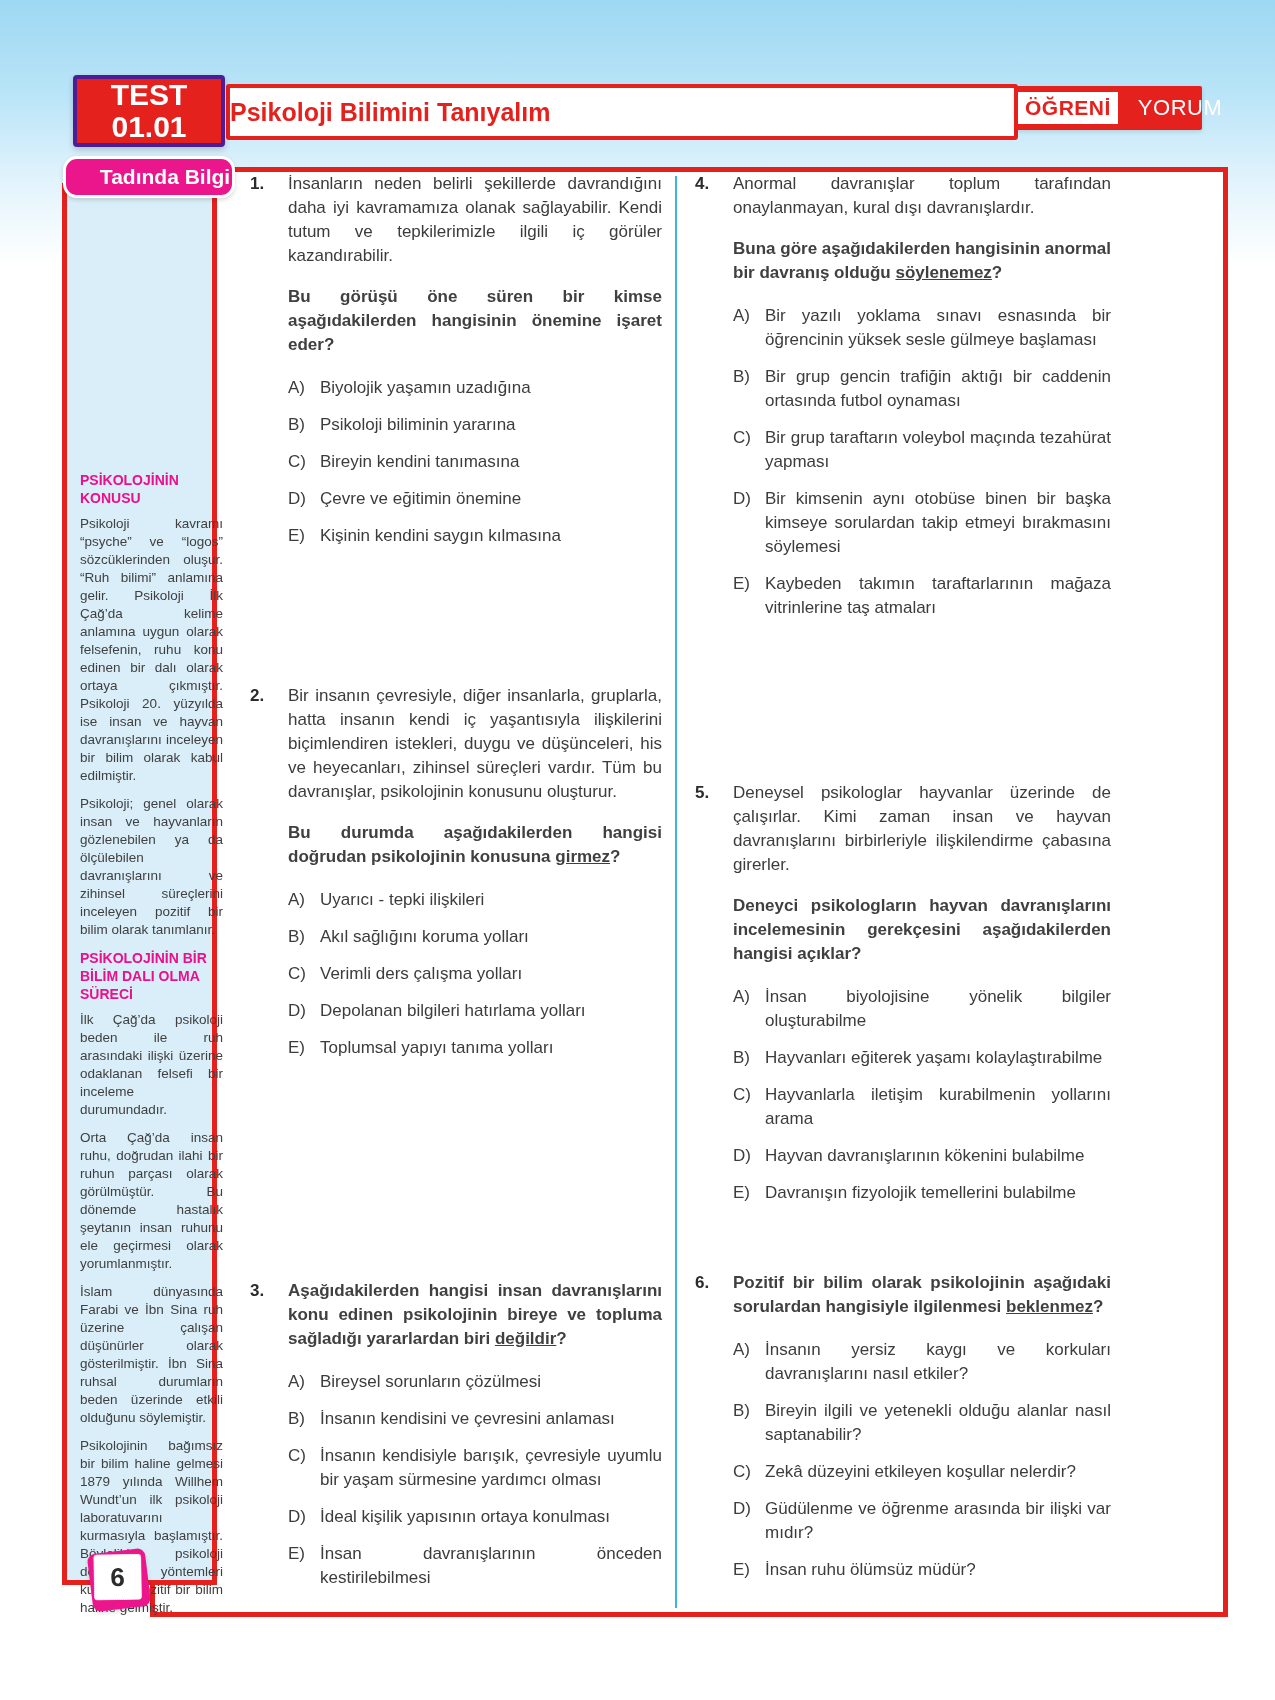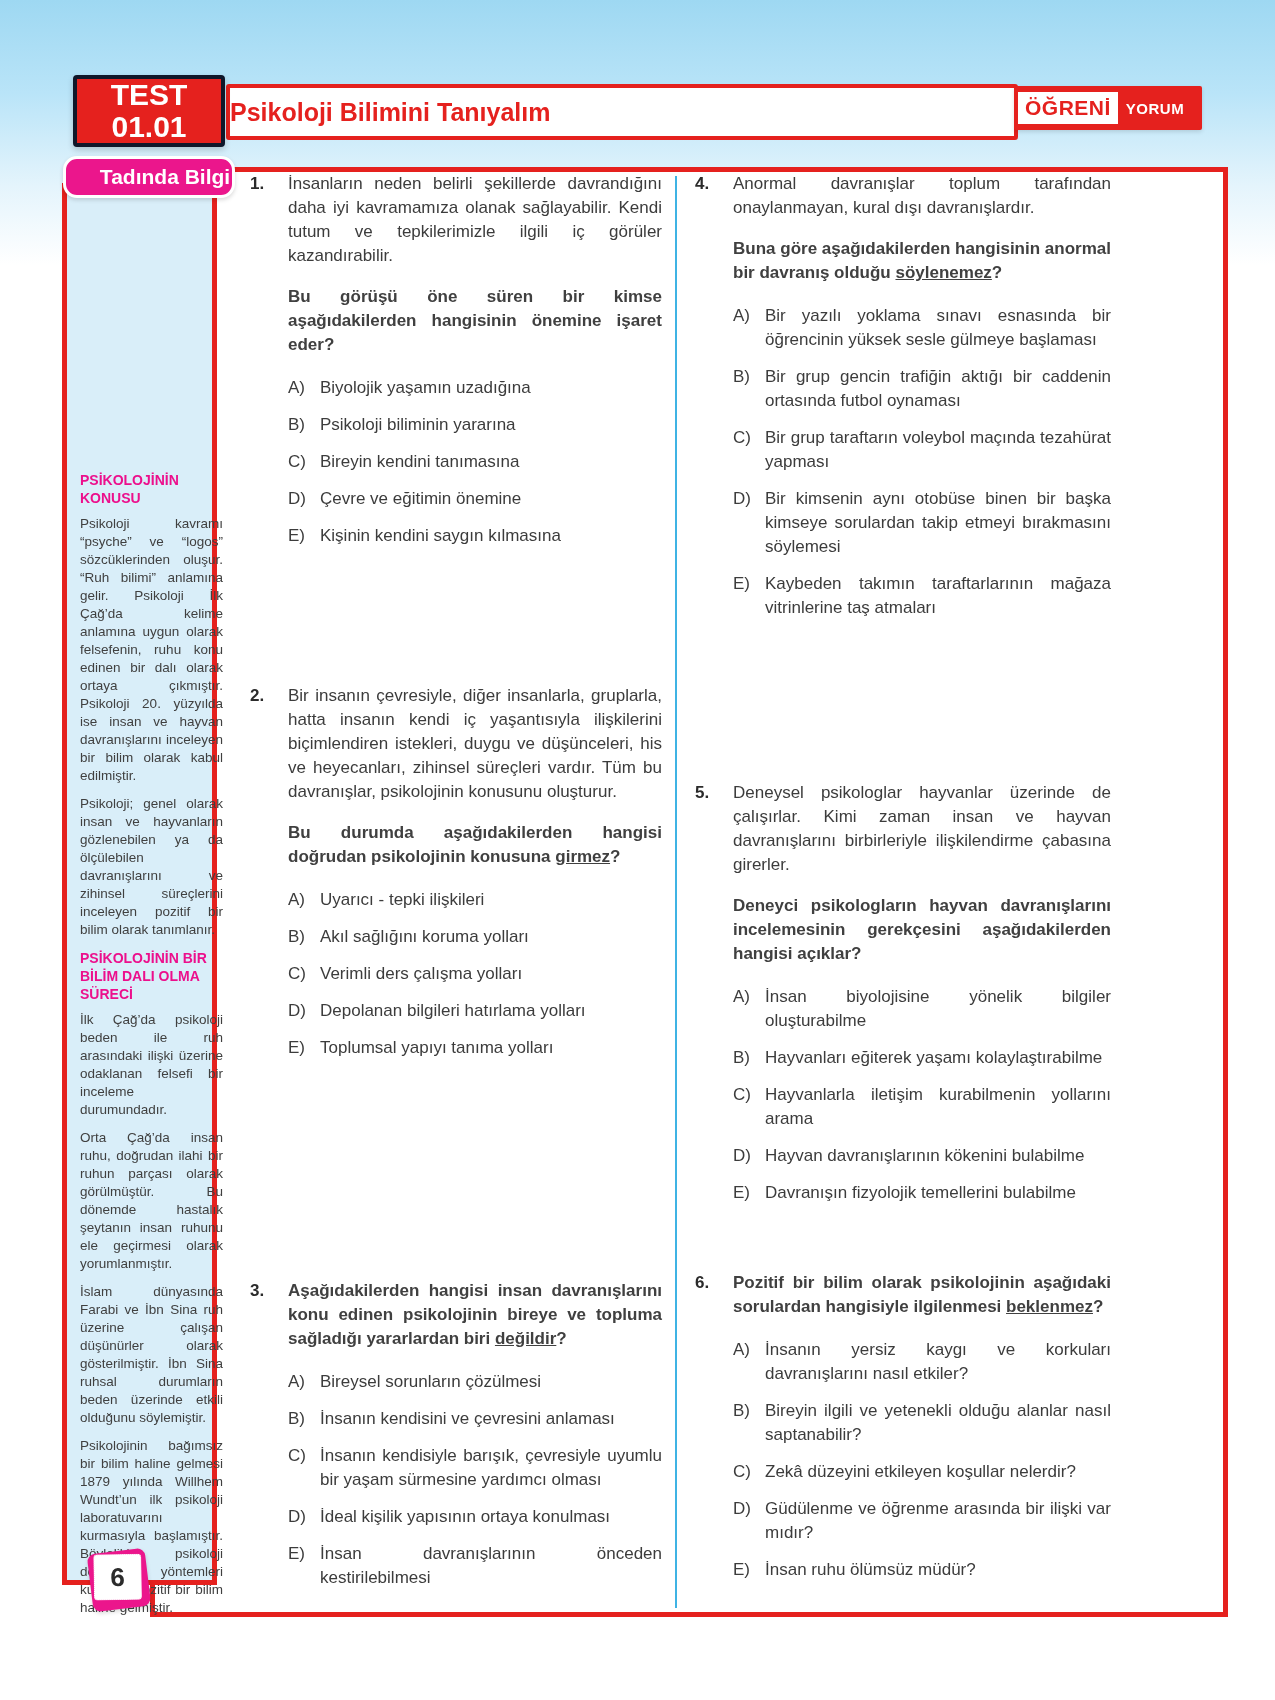--- a/index.html
+++ b/index.html
@@ -8,41 +8,41 @@
     position:relative; width:1275px; height:1700px; margin:0 auto;
     background:#ffffff; overflow:hidden;
     font-family:"Liberation Sans", sans-serif; color:#3c3c3c;
   }
   .header-bg {
     position:absolute; left:0; top:0; width:1275px; height:265px;
     background:linear-gradient(180deg,#9ed8f2 0%,#b9e4f8 35%,#e4f4fc 70%,#ffffff 100%);
   }
   .test-box {
     position:absolute; left:73px; top:75px; width:152px; height:72px;
-    background:#e5211e; border:4px solid #0f172a; border-radius:4px;
+    background:#e5211e; border:4px solid #4c1d95; border-radius:4px;
     box-shadow:0 3px 6px rgba(0,0,0,.18);
     display:flex; flex-direction:column; align-items:center; justify-content:center;
     color:#ffffff; font-weight:bold; font-size:30px; line-height:32px; z-index:5;
   }
   .title-bar {
     position:absolute; left:226px; top:84px; width:792px; height:56px;
     background:#ffffff; border:4px solid #e5211e; border-radius:3px;
     display:flex; align-items:center; z-index:4;
   }
   .title-bar .title-text { color:#e5211e; font-weight:bold; font-size:25px; }
   .brand {
     position:absolute; left:1014px; top:86px; height:44px; width:188px;
     background:#e5211e; border-radius:2px; display:flex; align-items:center;
     padding:4px; z-index:6; box-shadow:0 2px 4px rgba(0,0,0,.12);
   }
   .brand-left {
     background:#ffffff; color:#e5211e; font-weight:bold; font-size:21px;
     padding:4px 7px; letter-spacing:.5px;
   }
-  .brand-right { color:#ffffff; font-weight:bold; font-size:15px; padding:4px 8px; letter-spacing:.5px; }
+  .brand-right { color:#ffffff; font-weight:normal; font-size:22px; padding:4px 20px; letter-spacing:.5px; }
 
   .main-box {
     position:absolute; left:150px; top:167px; width:1078px; height:1450px;
     background:#ffffff; border:5px solid #e5211e; z-index:1;
   }
   .divider { position:absolute; left:520px; top:4px; width:2px; height:1432px; background:#3fb3e4; }
 
   .sidebar {
     position:absolute; left:62px; top:183px; width:155px; height:1402px;
     background:#d9eef9; border:5px solid #e5211e; z-index:2;

